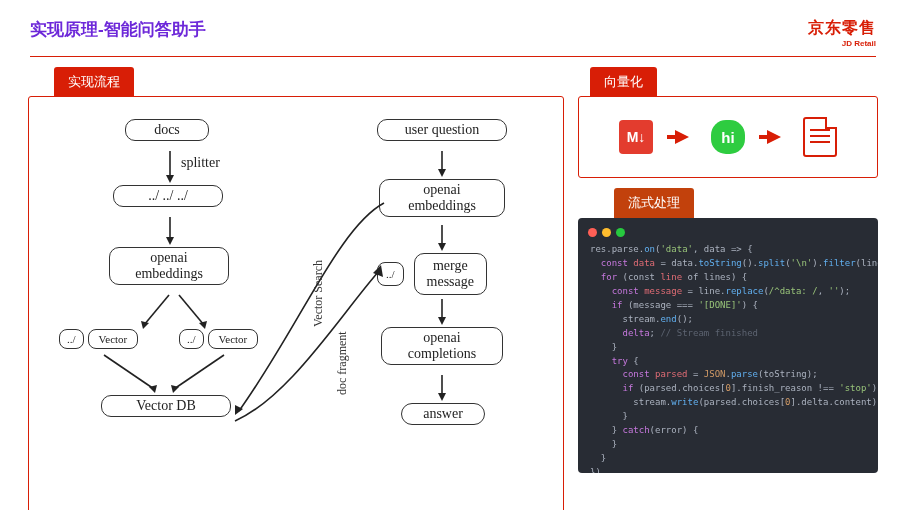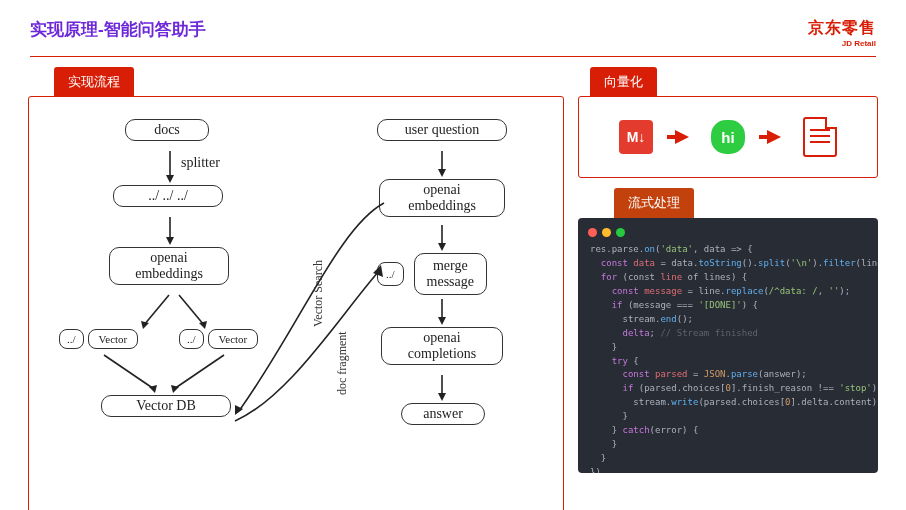--- a/index.html
+++ b/index.html
@@ -173,21 +173,21 @@
           </div>
 <pre class="code"><span>res.parse.</span><span class="c-fn">on</span><span>(</span><span class="c-str">'data'</span><span>, data =&gt; {</span>
 <span class="c-kw">  const </span><span class="c-var">data</span><span> = data.</span><span class="c-fn">toString</span><span>().</span><span class="c-fn">split</span><span>(</span><span class="c-str">'\n'</span><span>).</span><span class="c-fn">filter</span><span>(line =&gt; line.</span>
 <span class="c-kw">  for </span><span>(const </span><span class="c-var">line</span><span> of lines) {</span>
 <span class="c-kw">    const </span><span class="c-var">message</span><span> = line.</span><span class="c-fn">replace</span><span>(</span><span class="c-str">/^data: /</span><span>, </span><span class="c-str">''</span><span>);</span>
 <span class="c-kw">    if </span><span>(message === </span><span class="c-str">'[DONE]'</span><span>) {</span>
 <span>      stream.</span><span class="c-fn">end</span><span>();</span>
 <span class="c-kw">      delta</span><span>; </span><span class="c-cm">// Stream finished</span>
 <span>    }</span>
 <span class="c-kw">    try </span><span>{</span>
-<span class="c-kw">      const </span><span class="c-var">parsed</span><span> = </span><span class="c-num">JSON</span><span>.</span><span class="c-fn">parse</span><span>(answer);</span>
+<span class="c-kw">      const </span><span class="c-var">parsed</span><span> = </span><span class="c-num">JSON</span><span>.</span><span class="c-fn">parse</span><span>(toString);</span>
 <span class="c-kw">      if </span><span>(parsed.choices[</span><span class="c-num">0</span><span>].finish_reason !== </span><span class="c-str">'stop'</span><span>) {</span>
 <span>        stream.</span><span class="c-fn">write</span><span>(parsed.choices[</span><span class="c-num">0</span><span>].delta.content);</span>
 <span>      }</span>
 <span>    } </span><span class="c-kw">catch</span><span>(error) {</span>
 <span>    }</span>
 <span>  }</span>
 <span>})</span></pre>
         </div>
       </div>
     </div>

